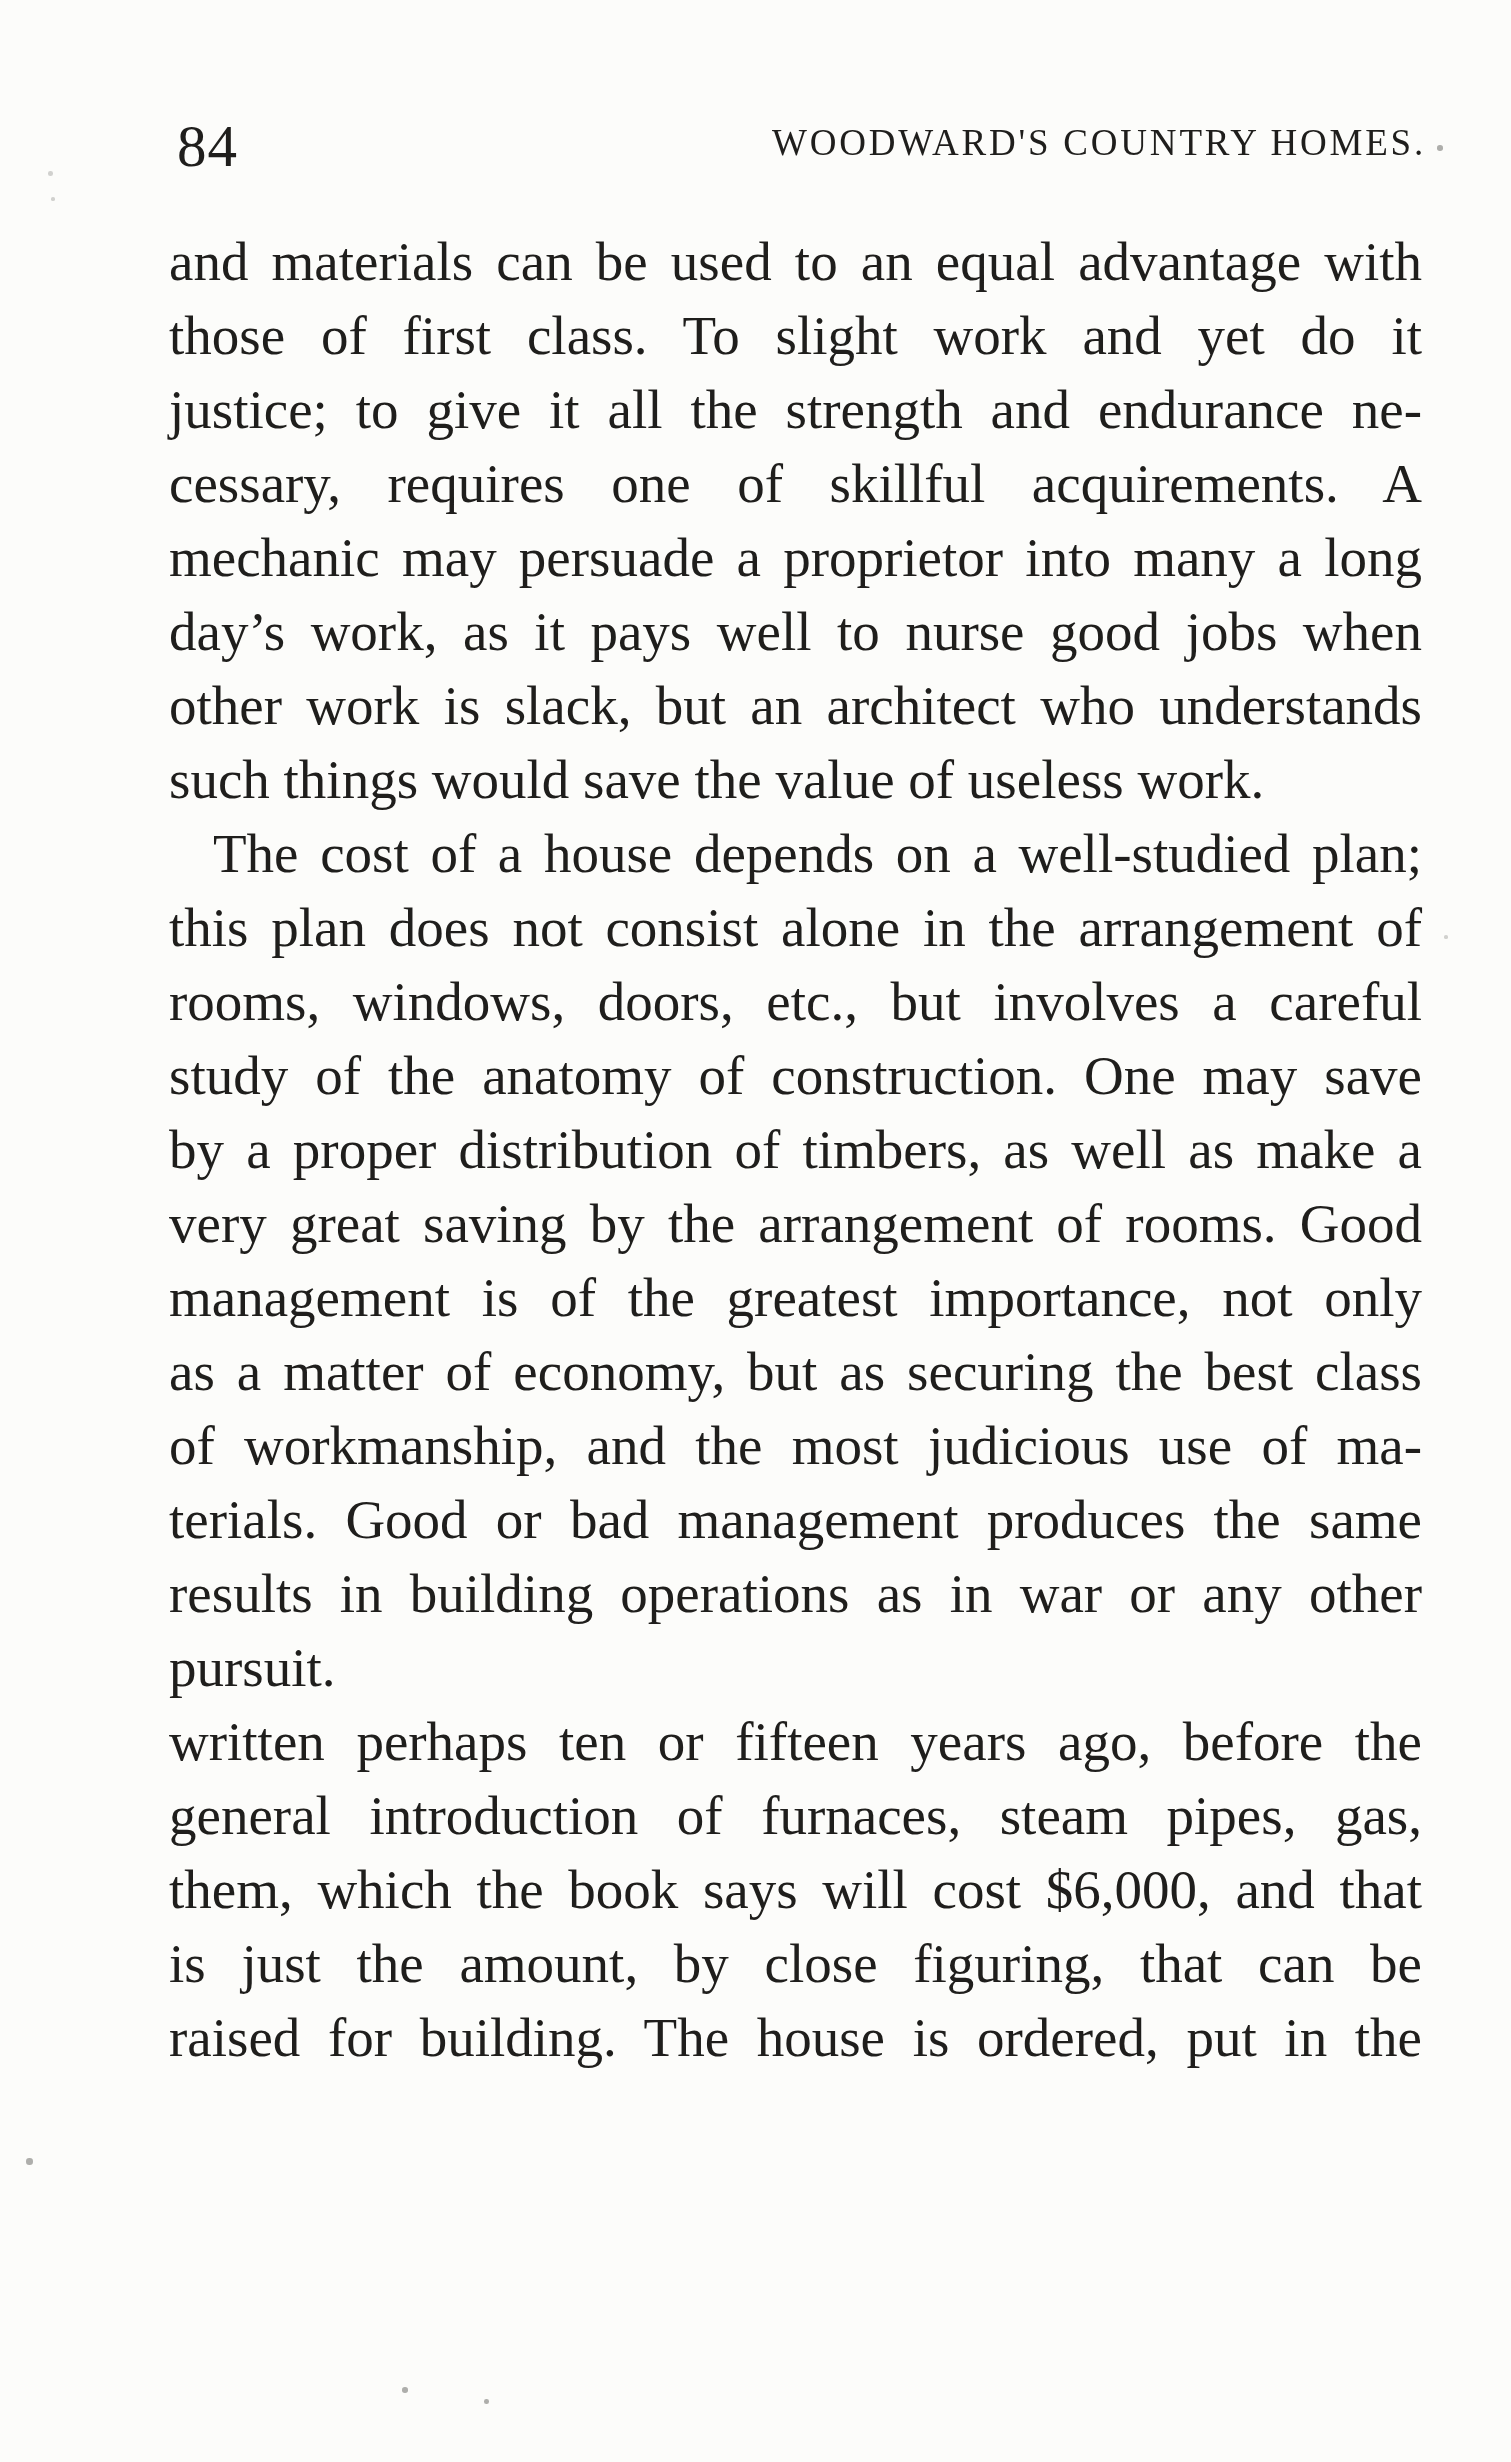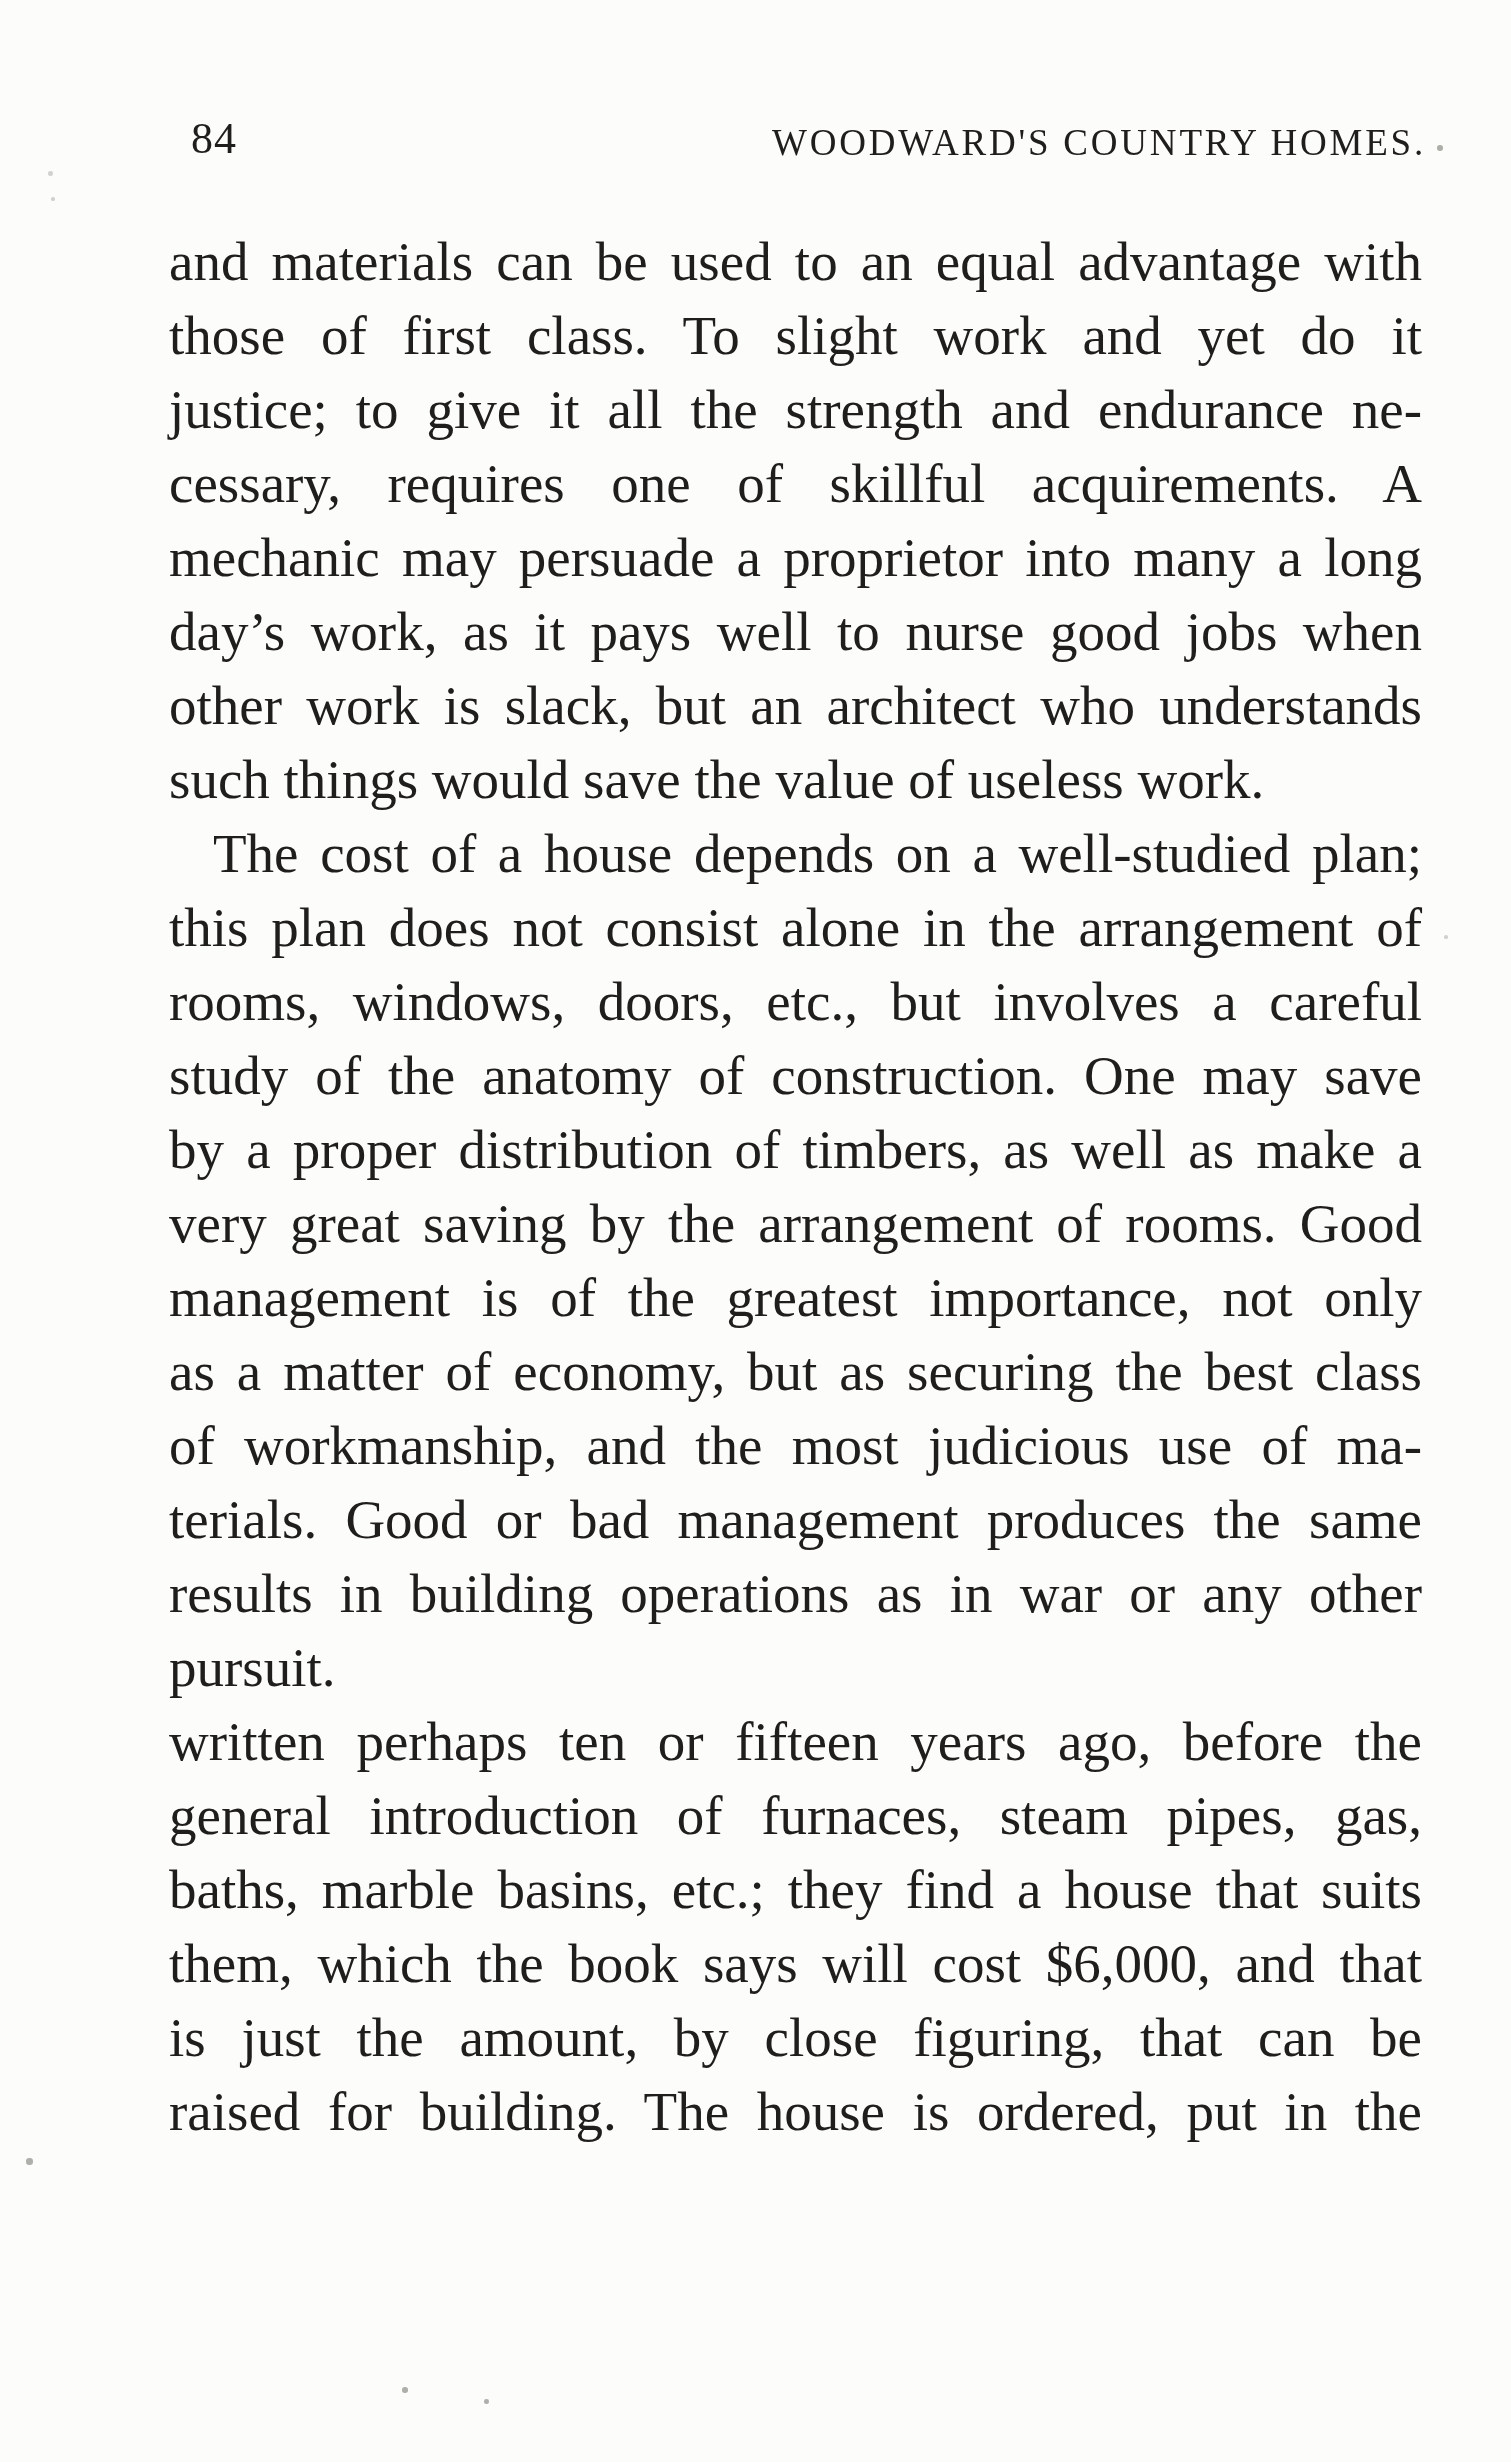--- a/index.html
+++ b/index.html
@@ -11,23 +11,23 @@
     position: relative;
     width: 1511px;
     height: 2462px;
     background: #fcfcfa;
     overflow: hidden;
     font-family: "Liberation Serif", "DejaVu Serif", serif;
     color: #1f1e1c;
   }
   .page-number {
     position: absolute;
-    left: 191px;
+    left: 177px;
     top: 117px;
-    font-size: 44px;
+    font-size: 59px;
     line-height: 1;
     letter-spacing: 0.9px;
   }
   .running-title {
     position: absolute;
     left: 173px;
     top: 124px;
     width: 1253px;
     text-align: right;
     font-size: 37px;
@@ -86,21 +86,20 @@
       <div class="line">by a proper distribution of timbers, as well as make a</div>
       <div class="line">very great saving by the arrangement of rooms. Good</div>
       <div class="line">management is of the greatest importance, not only</div>
       <div class="line">as a matter of economy, but as securing the best class</div>
       <div class="line">of workmanship, and the most judicious use of ma-</div>
       <div class="line">terials. Good or bad management produces the same</div>
       <div class="line">results in building operations as in war or any other</div>
       <div class="line para-end">pursuit.</div>
       <div class="line">written perhaps ten or fifteen years ago, before the</div>
       <div class="line">general introduction of furnaces, steam pipes, gas,</div>
-      <div class="line">baths, marble basins, etc.; they find a house that suits</div>
       <div class="line">them, which the book says will cost $6,000, and that</div>
       <div class="line">is just the amount, by close figuring, that can be</div>
       <div class="line">raised for building. The house is ordered, put in the</div>
     </div>
 
   <div class="speck faint" style="left:48px;  top:171px;  width:4.6px; height:4.6px;"></div>
   <div class="speck faint" style="left:51px;  top:197px;  width:3.7px; height:3.7px;"></div>
   <div class="speck" style="left:1437px;top:145px;  width:5.6px; height:5.6px;"></div>
   <div class="speck" style="left:26px;  top:2158px; width:6.5px; height:6.5px;"></div>
   <div class="speck" style="left:402px; top:2387px; width:5.6px; height:5.6px;"></div>

